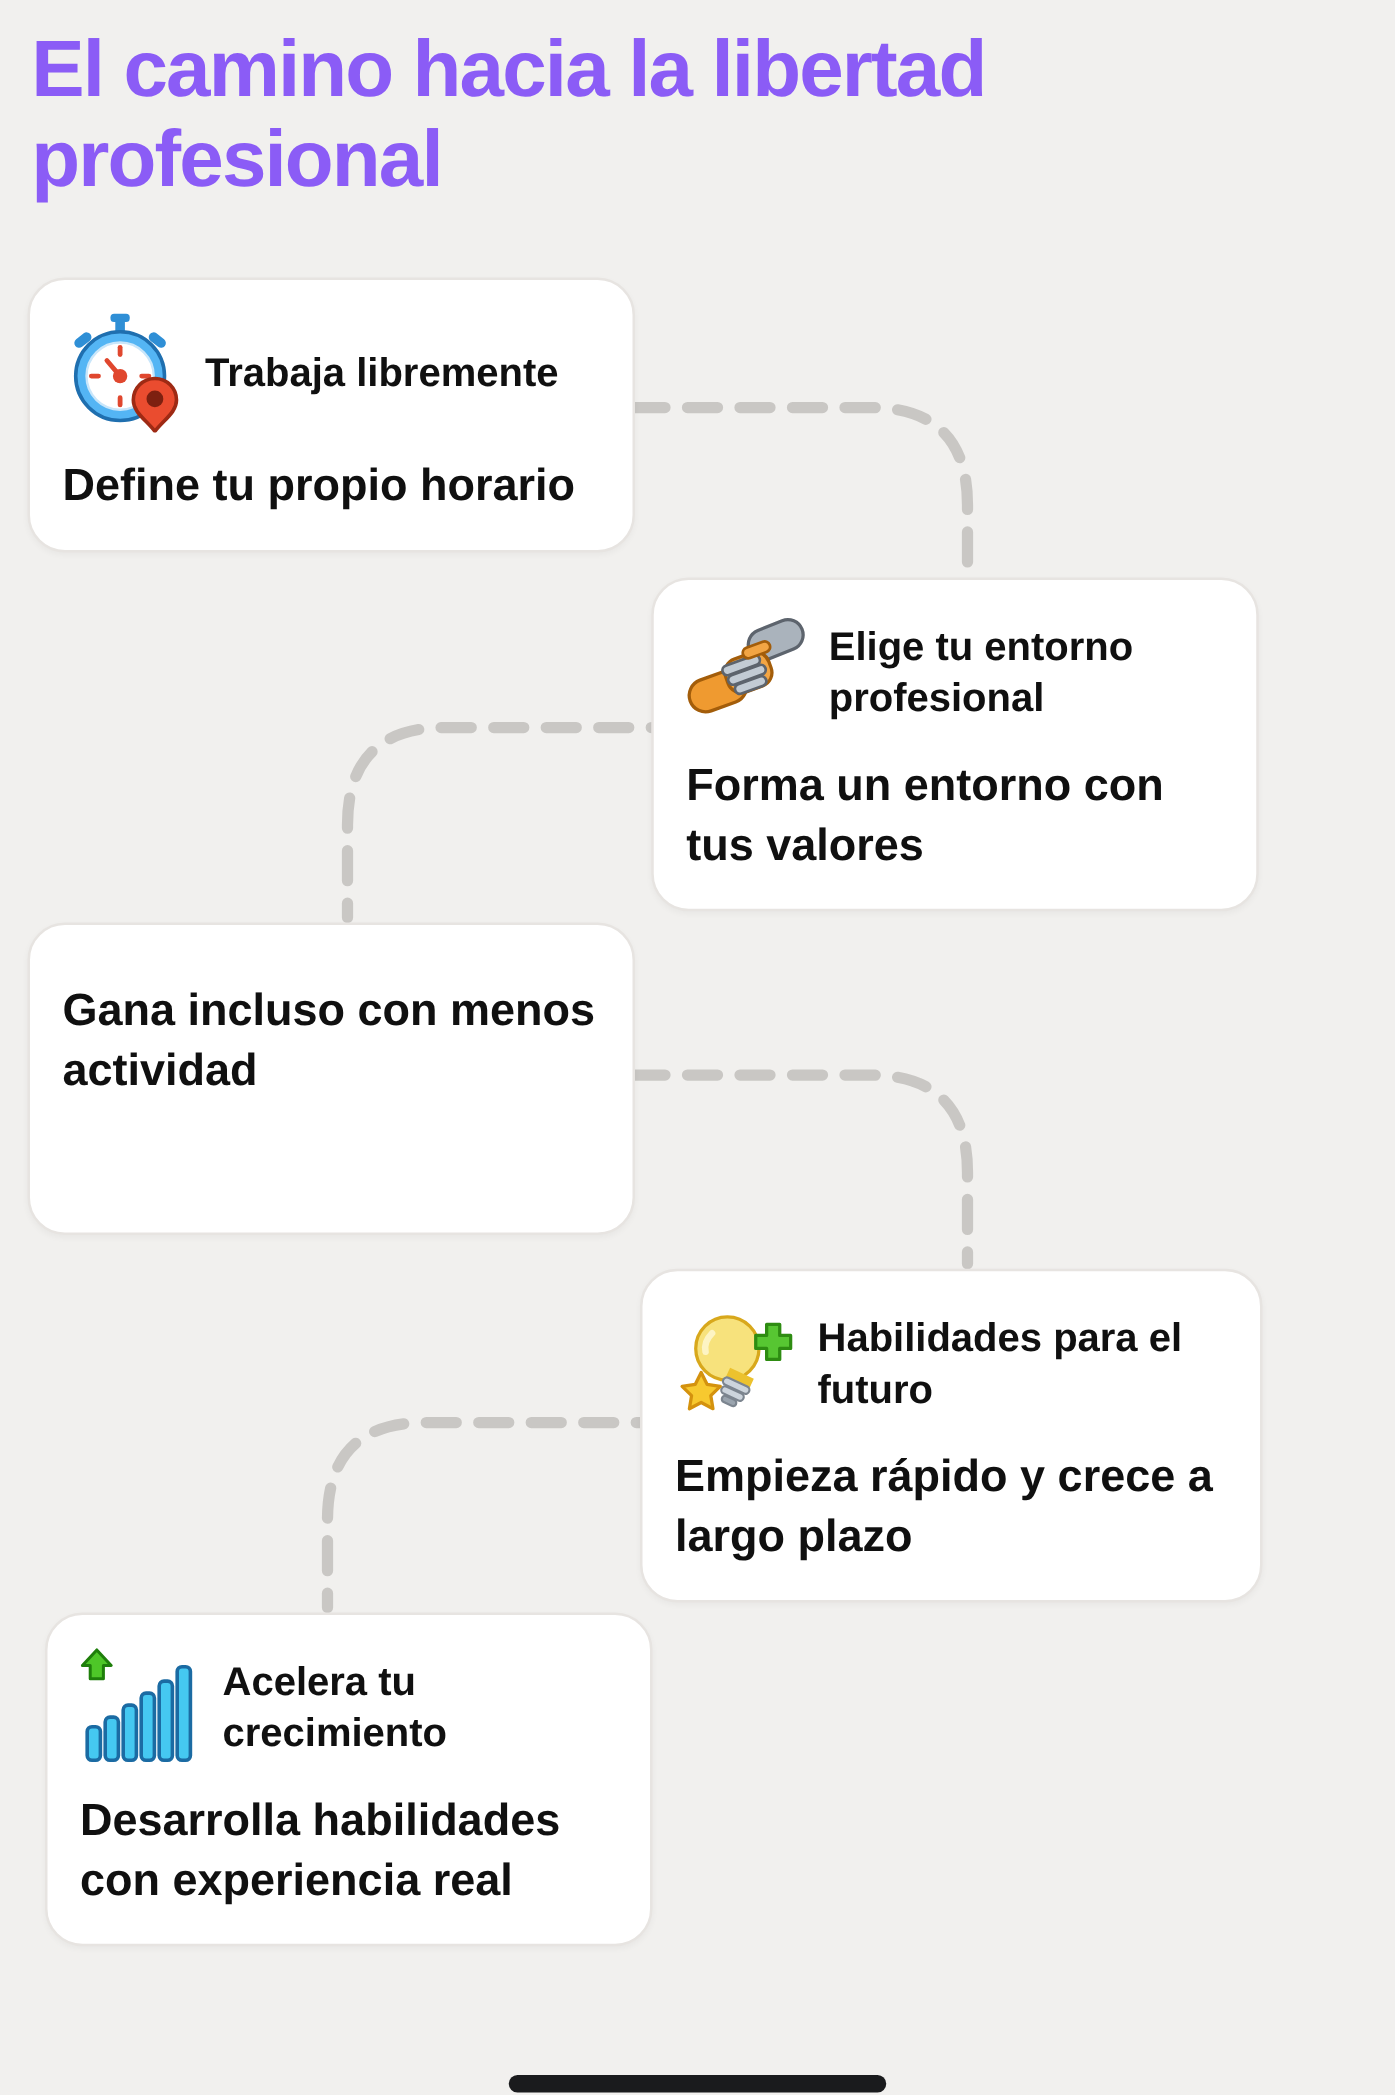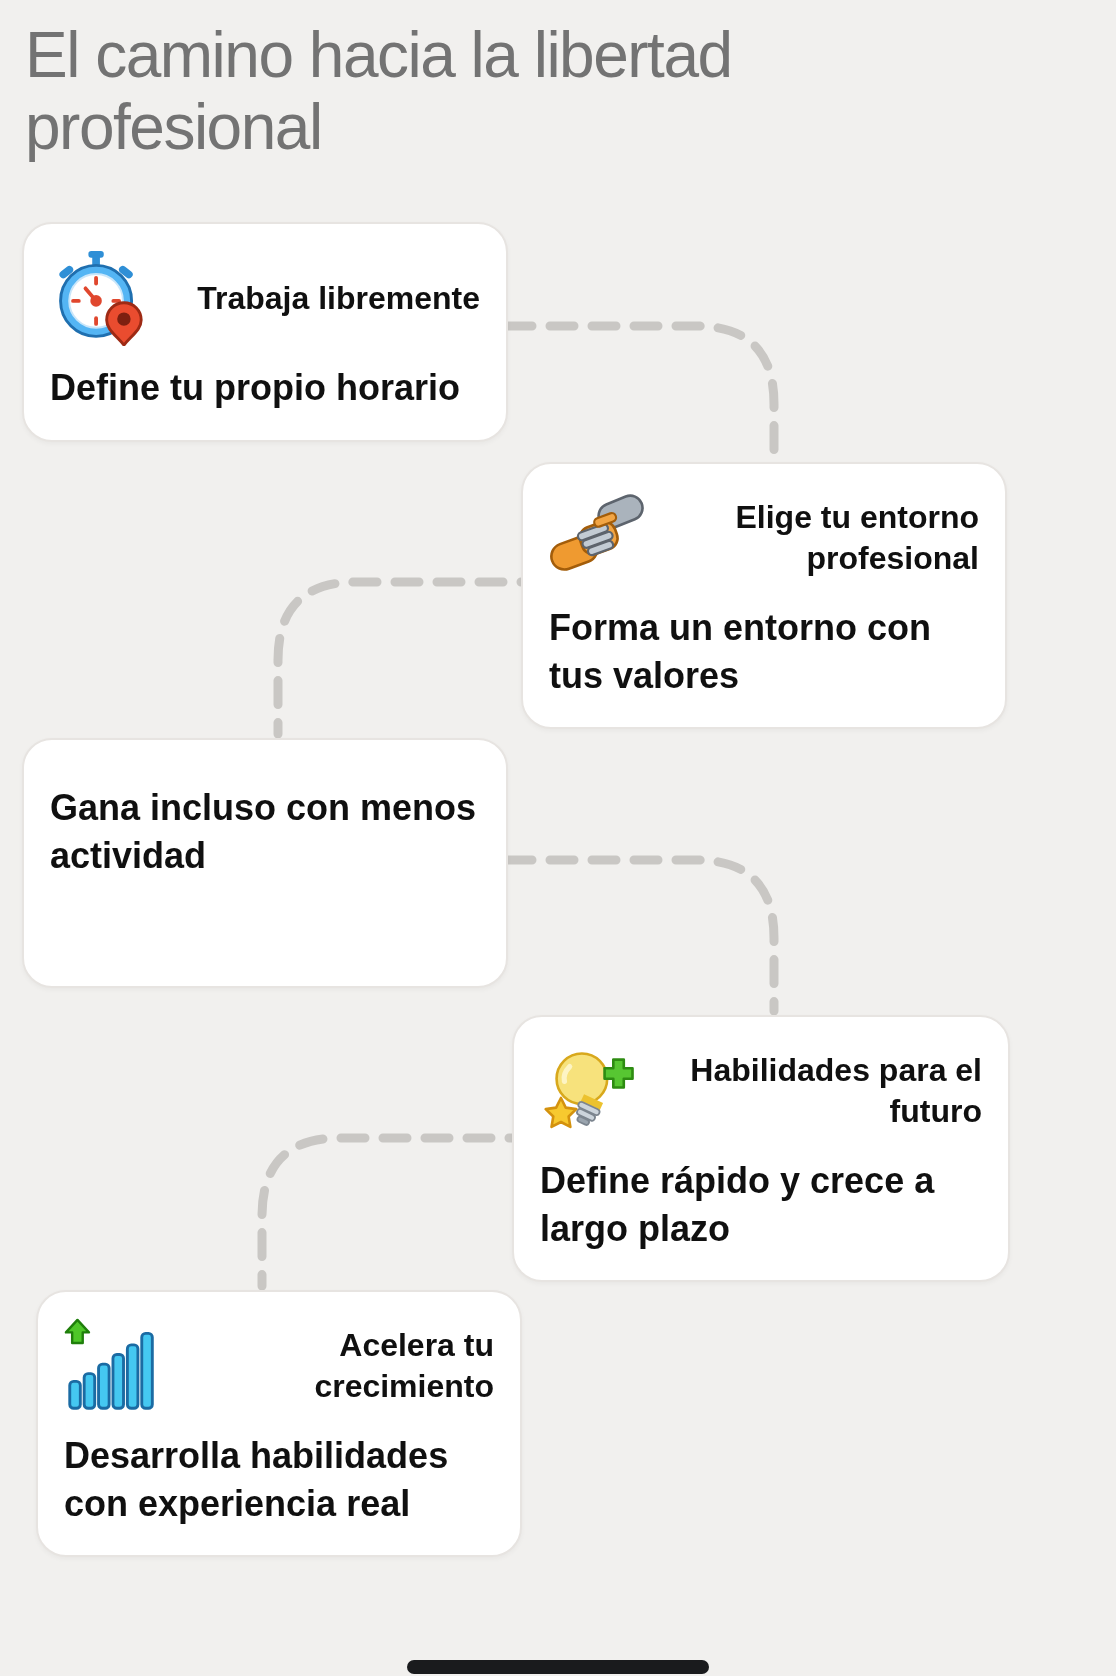--- a/index.html
+++ b/index.html
@@ -4,35 +4,35 @@
 <style>
   * { margin:0; padding:0; box-sizing:border-box; }
   html, body { background:#f1f0ee; }
   .canvas {
     position:relative; width:1116px; height:1676px;
     background:#f1f0ee; overflow:hidden;
     font-family:"Liberation Sans", sans-serif; color:#101010;
   }
   .page-title {
     position:absolute; left:25px; top:20px; width:990px;
-    font-size:64px; font-weight:400; line-height:1.12;
-    letter-spacing:-1.5px; color:#737373;
+    font-size:64px; font-weight:700; line-height:1.12;
+    letter-spacing:-1.5px; color:#8b5cf6;
   }
   .connectors { position:absolute; left:0; top:0; z-index:0; pointer-events:none; }
   .card {
     position:absolute; z-index:1;
     background:#ffffff; border:2px solid #e7e4e1; border-radius:30px;
     padding:26px 26px 28px; box-shadow:0 2px 5px rgba(0,0,0,0.04);
   }
   .card-1 { left:22px;  top:222px;  width:486px; min-height:212px; }
   .card-2 { left:521px; top:462px;  width:486px; min-height:248px; }
   .card-3 { left:22px;  top:738px;  width:486px; min-height:250px; }
   .card-4 { left:512px; top:1015px; width:498px; min-height:254px; }
   .card-5 { left:36px;  top:1290px; width:486px; min-height:252px; }
-  .card-head { display:flex; align-items:center; gap:18px;text-align:right; }
+  .card-head { display:flex; align-items:center; gap:18px; }
   .icon { width:96px; height:96px; flex:0 0 96px; display:block; }
   .icon svg { width:100%; height:100%; display:block; }
   .card-title { font-size:32px; font-weight:800; line-height:1.27; color:#101010; flex:1; }
   .card-desc  { margin-top:18px; font-size:36px; font-weight:700; line-height:1.32; color:#101010; }
   .home-indicator {
     position:absolute; left:50%; transform:translateX(-50%);
     top:1660px; width:302px; height:14px;
     background:#1a1b1d; border-radius:8px;
   }
 </style>
@@ -118,21 +118,21 @@
             <rect x="45" y="67" width="26" height="7" rx="3.5" fill="#ccd4dc" stroke="#7c858f" stroke-width="2"></rect>
             <rect x="47" y="75" width="22" height="7" rx="3.5" fill="#ccd4dc" stroke="#7c858f" stroke-width="2"></rect>
             <rect x="51" y="83" width="14" height="6" rx="3" fill="#9aa4ae" stroke="#7c858f" stroke-width="2"></rect>
           </g>
           <path d="M84 14 h12 v10 h10 v12 h-10 v10 h-12 v-10 h-10 v-12 h10 z" fill="#57c632" stroke="#2e8c12" stroke-width="3" stroke-linejoin="round"></path>
           <path d="M24 58 l5.5 11 12 1.8 -8.7 8.4 2 12 -10.8 -5.7 -10.8 5.7 2 -12 -8.7 -8.4 12 -1.8 z" fill="#f7c92f" stroke="#d4920e" stroke-width="3" stroke-linejoin="round"></path>
         </svg>
       </span>
       <h2 class="card-title">Habilidades para el futuro</h2>
     </div>
-    <p class="card-desc">Define rápido y crece a largo plazo</p>
+    <p class="card-desc">Empieza rápido y crece a largo plazo</p>
   </div>
 
   <div class="card card-5">
     <div class="card-head">
       <span class="icon">
         <svg viewBox="0 0 100 100">
           <g fill="#45c8f1" stroke="#1b6ba3" stroke-width="3">
             <rect x="6" y="66" width="11" height="28" rx="4"></rect>
             <rect x="21" y="58" width="11" height="36" rx="4"></rect>
             <rect x="36" y="48" width="11" height="46" rx="4"></rect>

